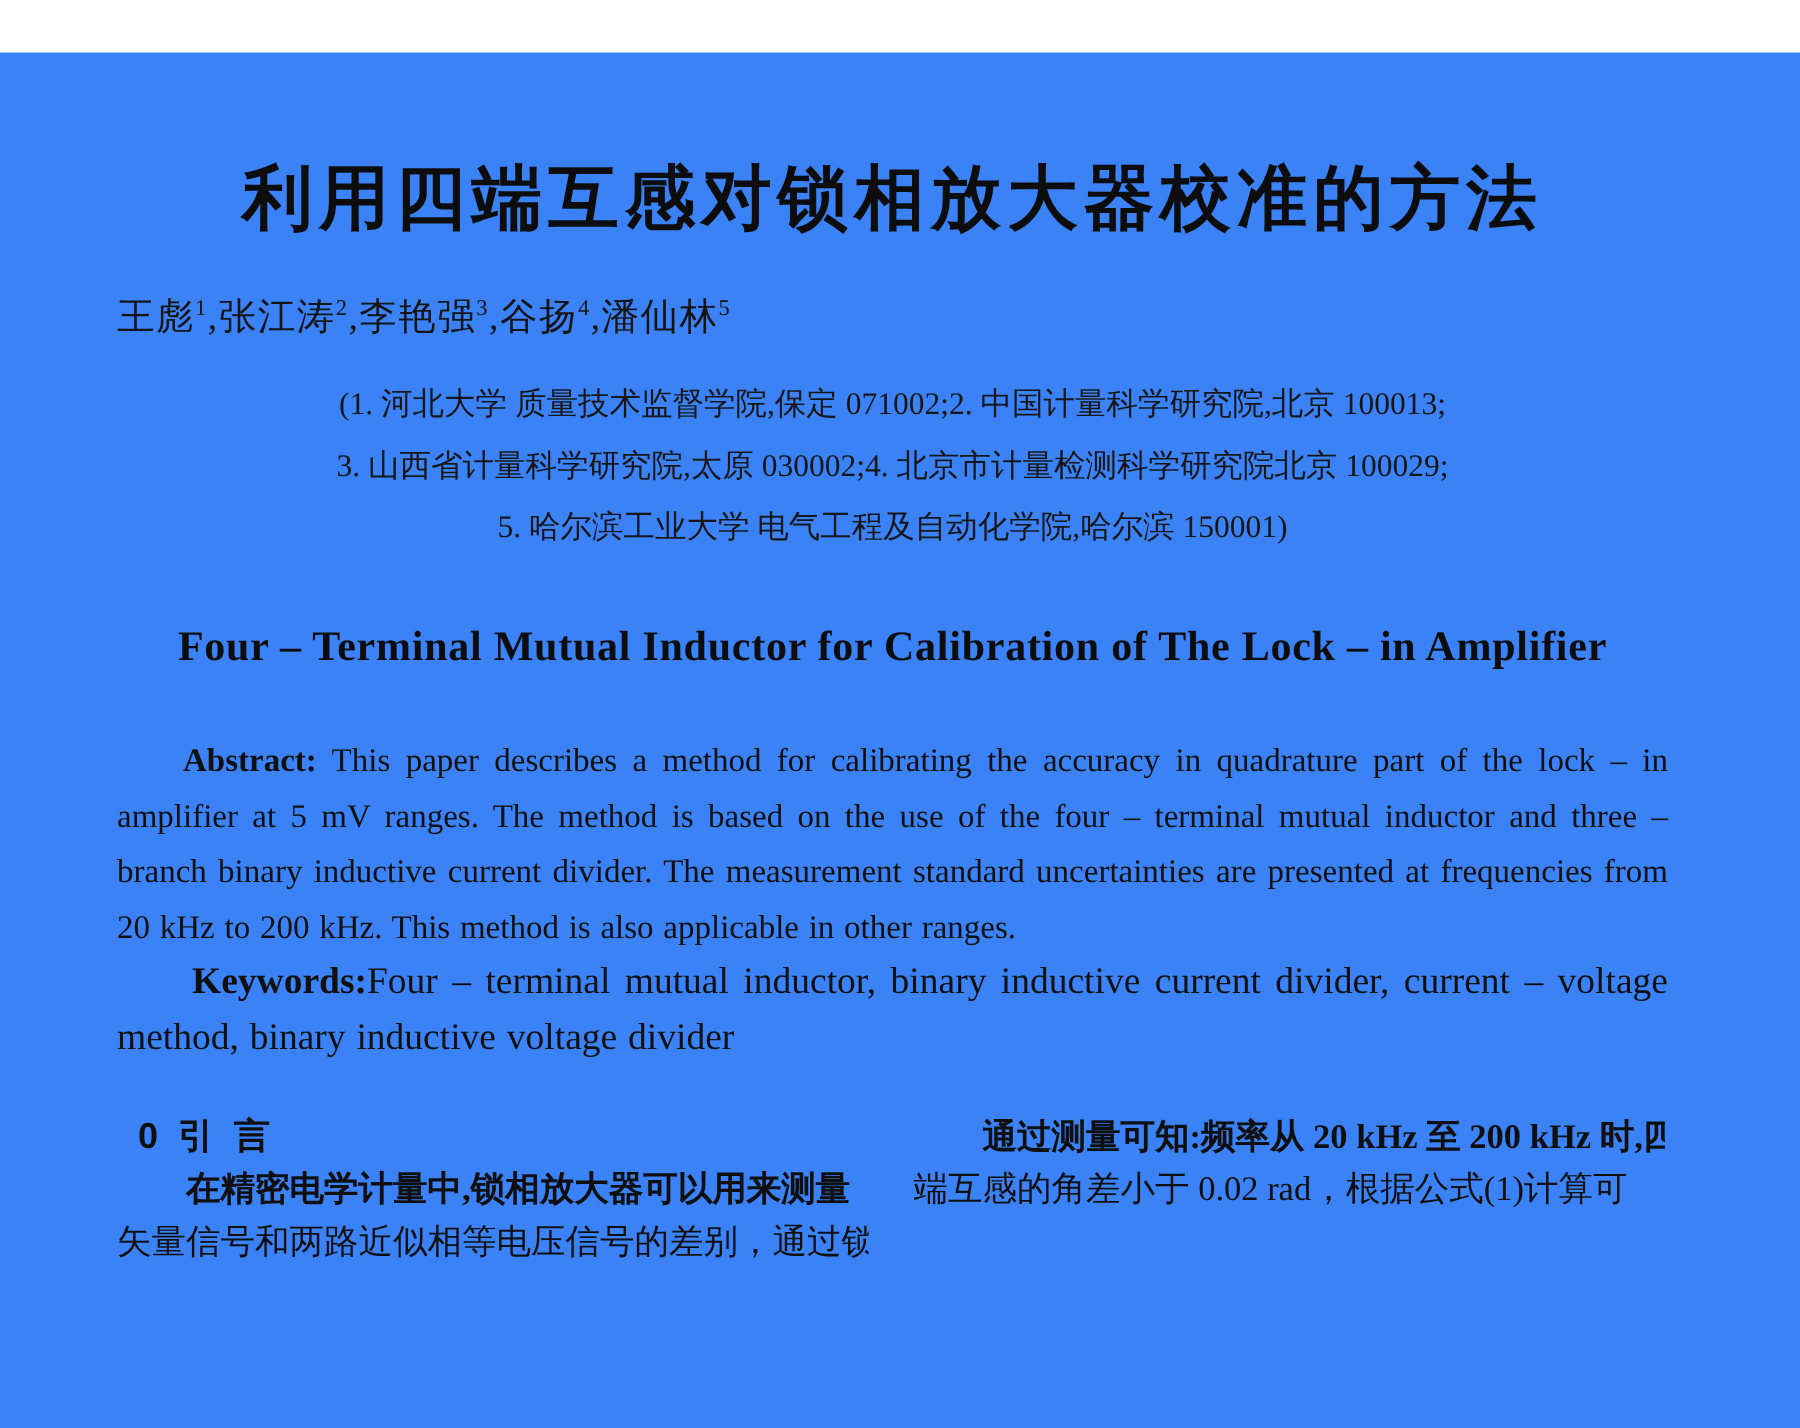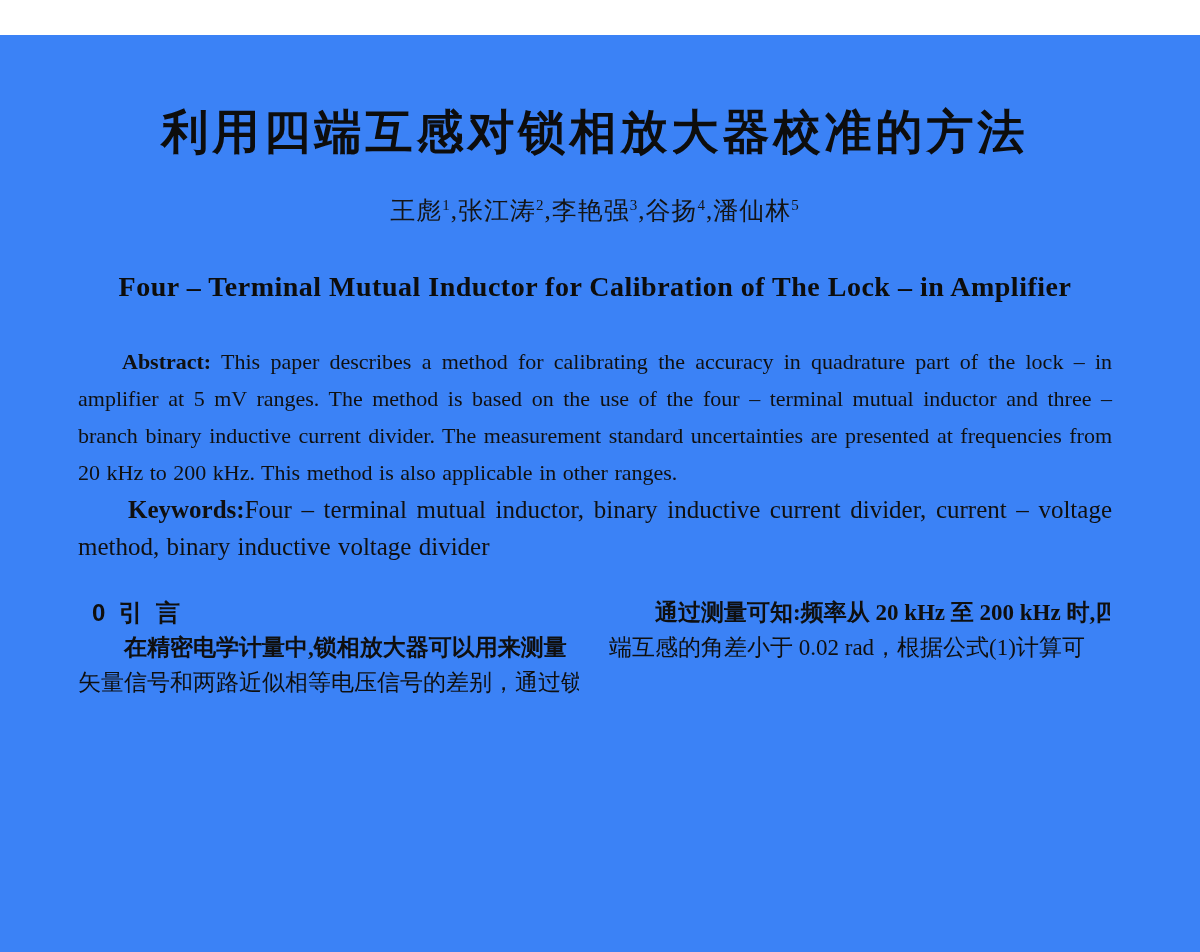--- a/index.html
+++ b/index.html
@@ -23,21 +23,20 @@
     font-family:"Liberation Sans","DejaVu Sans",sans-serif;
     font-weight:bold;
     font-size:47px;
     letter-spacing:4px;
     line-height:1.5;
     color:#0d0d0d;
   }
   
   .authors{
     margin-top:26px;
-    text-align:center;
     font-size:25px;
     letter-spacing:1px;
     color:#141414;
   }
   .authors sup{font-size:15px;line-height:0;vertical-align:super;}
   
   .affiliations{
     margin-top:22px;
     text-align:center;
     font-size:21px;
@@ -115,20 +114,25 @@
 </head>
 <body>
 
 <div class="page">
   <div class="content">
 
     <div class="title-cn">利用四端互感对锁相放大器校准的方法</div>
 
     <div class="authors"><span><span>王彪</span><sup>1</sup></span><span>,</span><span><span>张江涛</span><sup>2</sup></span><span>,</span><span><span>李艳强</span><sup>3</sup></span><span>,</span><span><span>谷扬</span><sup>4</sup></span><span>,</span><span><span>潘仙林</span><sup>5</sup></span></div>
 
+    <div class="affiliations">
+      <div>(1. 河北大学 质量技术监督学院,保定 071002;2. 中国计量科学研究院,北京 100013;</div>
+      <div>3. 山西省计量科学研究院,太原 030002;4. 北京市计量检测科学研究院北京 100029;</div>
+      <div>5. 哈尔滨工业大学 电气工程及自动化学院,哈尔滨 150001)</div>
+    </div>
 
 
     <div class="title-en">Four – Terminal Mutual Inductor for Calibration of The Lock – in Amplifier</div>
 
     <div class="abstract-en">
       <div class="para"><span class="blabel">Abstract:</span><span> This paper describes a method for calibrating the accuracy in quadrature part of the lock – in amplifier at 5 mV ranges. The method is based on the use of the four – terminal mutual inductor and three – branch binary inductive current divider. The measurement standard uncertainties are presented at frequencies from 20 kHz to 200 kHz. This method is also applicable in other ranges.</span></div>
       <div class="kw-en"><span class="blabel">Keywords:</span><span>Four – terminal mutual inductor, binary inductive current divider, current – voltage method, binary inductive voltage divider</span></div>
     </div>
 
     <div class="columns">

